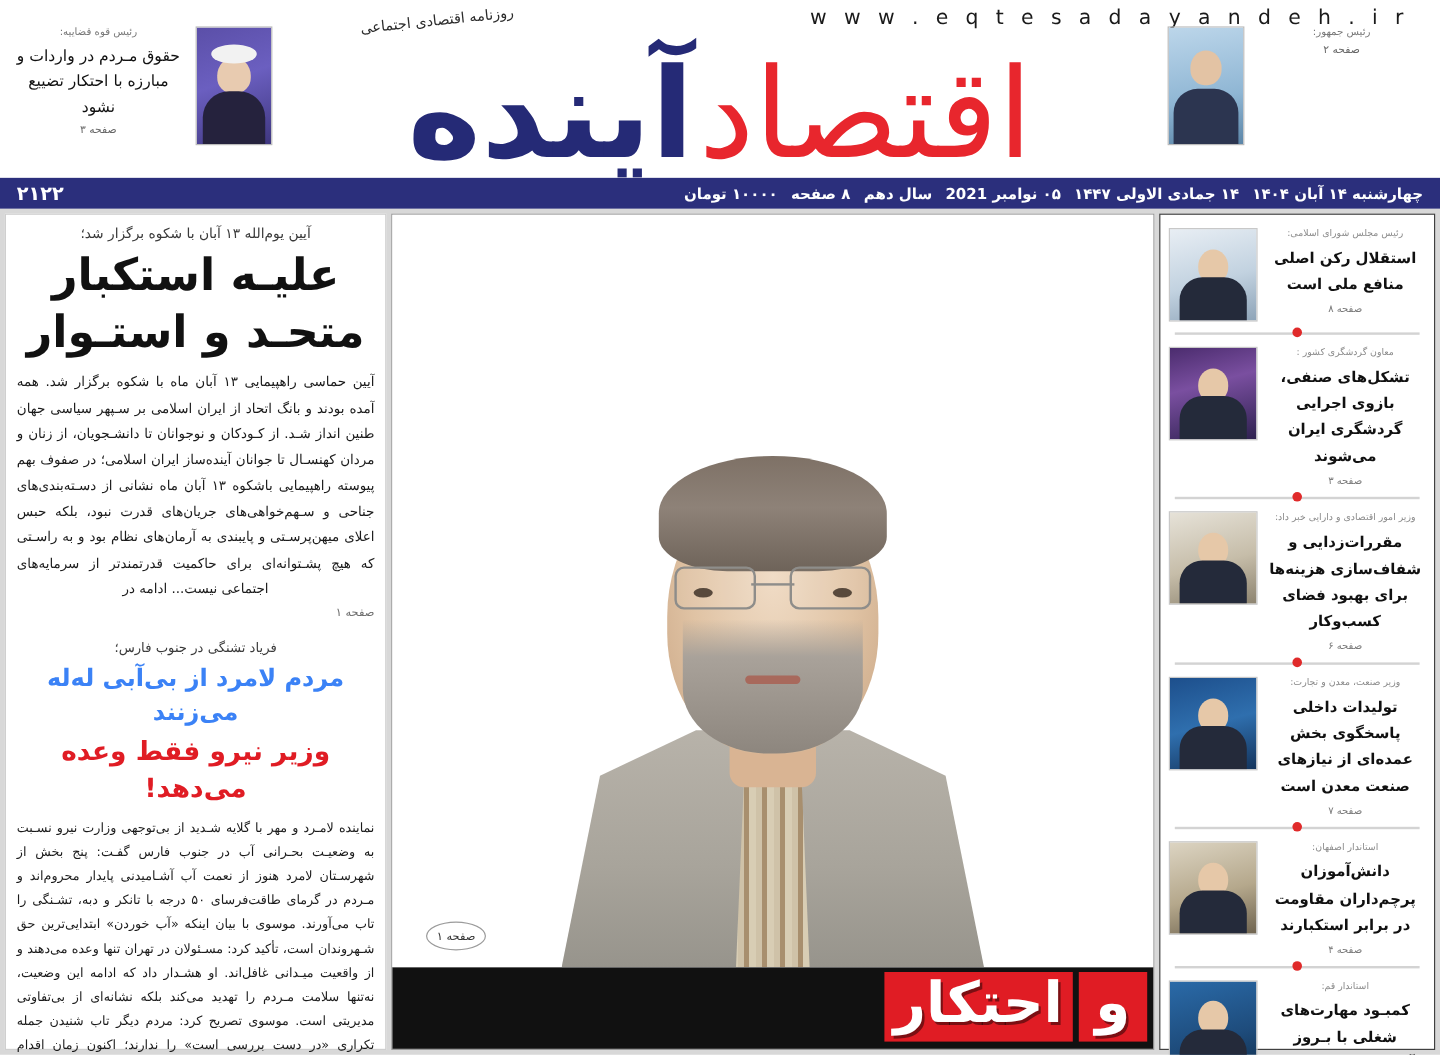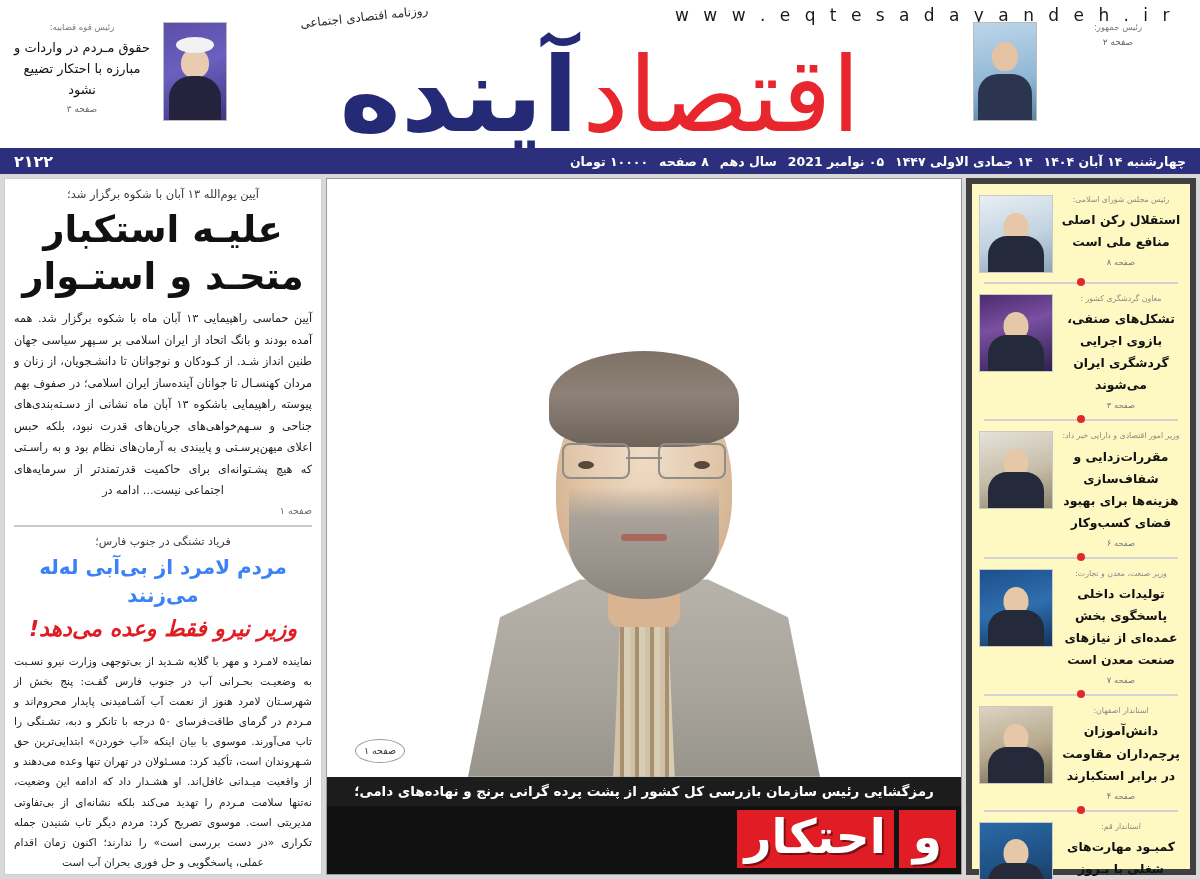--- a/index.html
+++ b/index.html
@@ -78,21 +78,21 @@
   .datebar .dstr{display:flex;gap:11px;align-items:center;}
 
   
   .body-grid{
     display:flex;gap:0;height:705px;background:#d8d8d8;
     padding:4px 4px 4px 4px;box-sizing:border-box;
   }
 
   
   .sidebar{
-    width:230px;flex:none;background:#fef9c3;border:6px solid #404040;
+    width:230px;flex:none;background:#ffffff;border:1px solid #404040;
     box-sizing:border-box;padding:6px 6px 0 6px;
     display:flex;flex-direction:column;
   }
   .side-item{display:flex;gap:6px;align-items:flex-start;padding:5px 1px 2px 1px;}
   .side-text{flex:1;text-align:center;min-width:0;}
   .side-kicker{font-size:7.8px;color:#8a8a8a;margin-bottom:4px;line-height:1.3;}
   .side-title{font-size:12.4px;font-weight:bold;color:#111;line-height:1.78;}
   .side-page{font-size:8.4px;color:#7a7a7a;margin-top:4px;}
   .side-photo{width:72px;height:76px;flex:none;border:1px solid #c8c8c8;position:relative;overflow:hidden;}
 
@@ -216,21 +216,21 @@
     font-size:9.5px;color:#6d6d6d;margin-top:3px;}
 
   .rule{height:2px;background:#cacaca;margin:9px 0 8px 0;}
 
   .sub-kicker{font-size:11px;color:#3a3a3a;text-align:center;margin-bottom:5px;}
   .sub-title-grey{
     font-size:20px;font-weight:bold;color:#3b82f6;text-align:center;line-height:1.42;
   }
   .sub-title-red{
     font-size:22px;font-weight:bold;color:#e01c24;text-align:center;
-    line-height:1.42;margin:3px 0 7px 0;font-style:italic;
+    line-height:1.42;margin:3px 0 7px 0;
   }
   .sub-body{
     font-size:10.6px;line-height:1.9;color:#1b1b1b;text-align:justify;
     text-align-last:center;
   }
 </style>
 </head>
 <body>
 
 <div class="page">
@@ -401,21 +401,20 @@
           <div class="p-glasses">
               <i class="l"></i>
               <i class="r"></i>
               <b></b>
             </div>
           <div class="p-mouth"></div>
         </div>
         <div class="page-badge">صفحه ۱</div>
       </div>
 
-      <div class="kicker-bar">رمزگشایی رئیس سازمان بازرسی کل کشور از پشت پرده گرانی برنج و نهاده‌های دامی؛</div>
 
       <div class="red-banner">
         <div class="rb-cell conj">و</div>
         <div class="rb-cell big">احتکار</div>
       </div>
 
     </div>
 
     <div class="rightcol">
 

